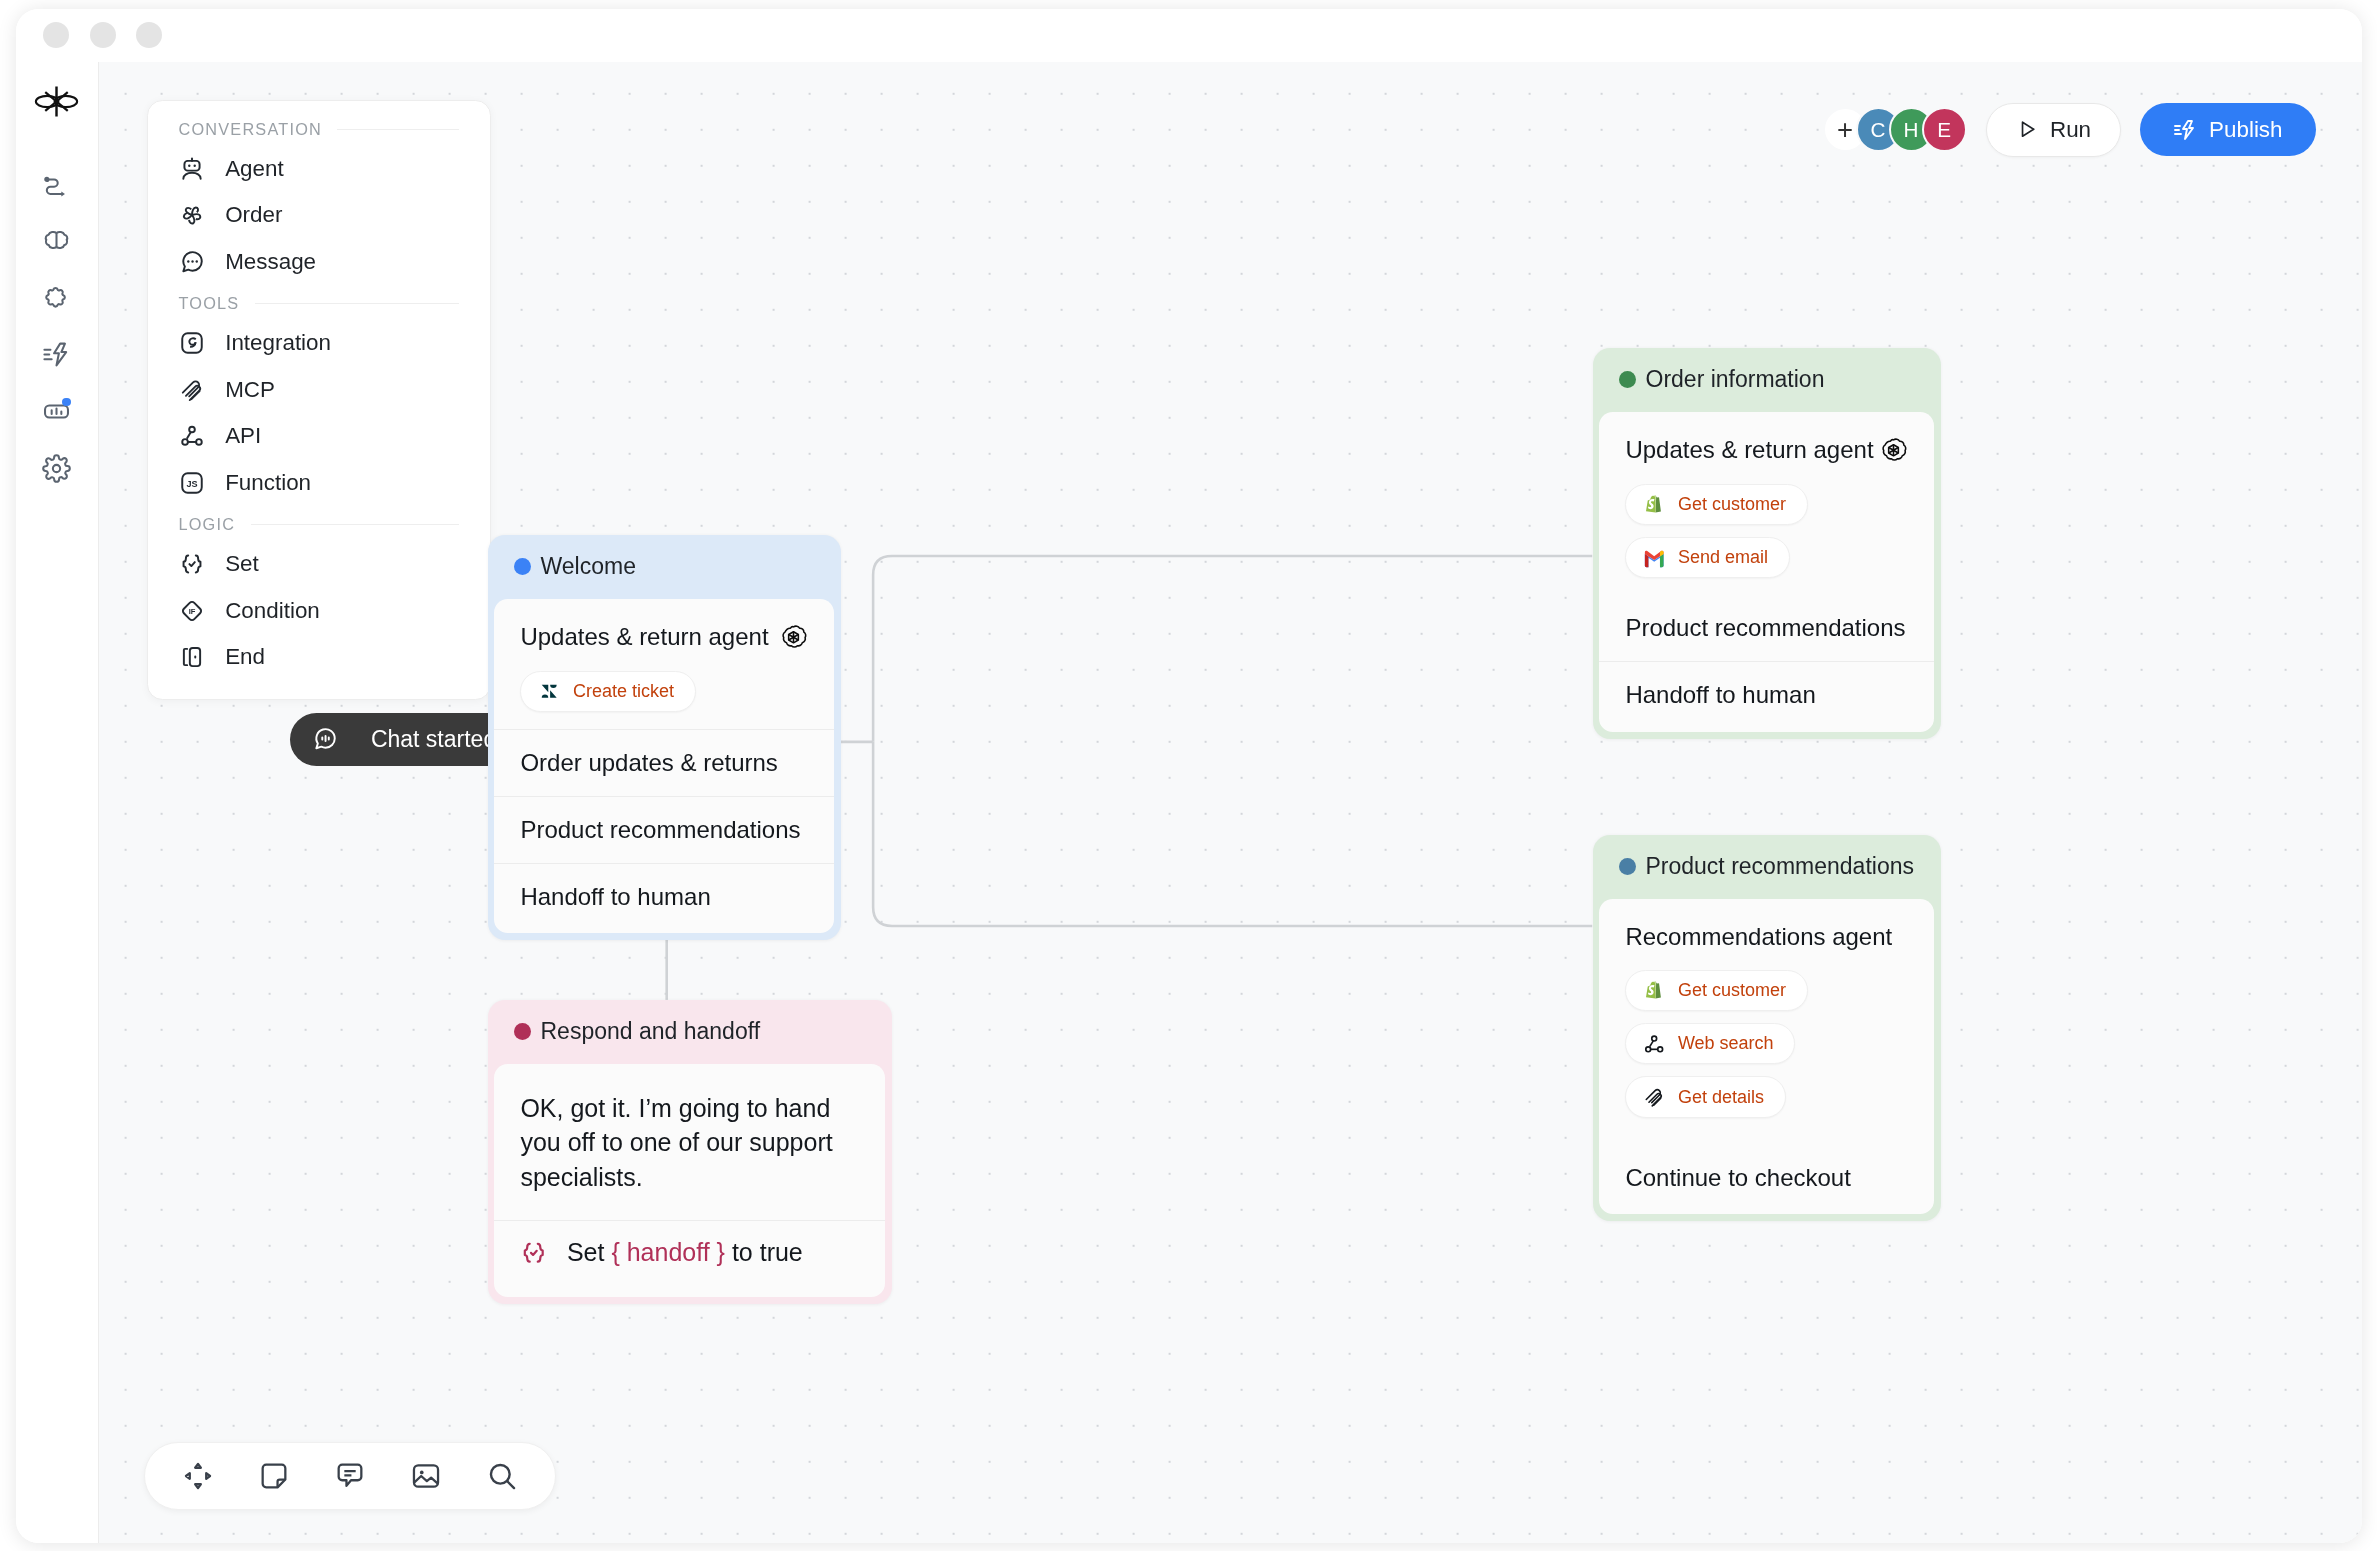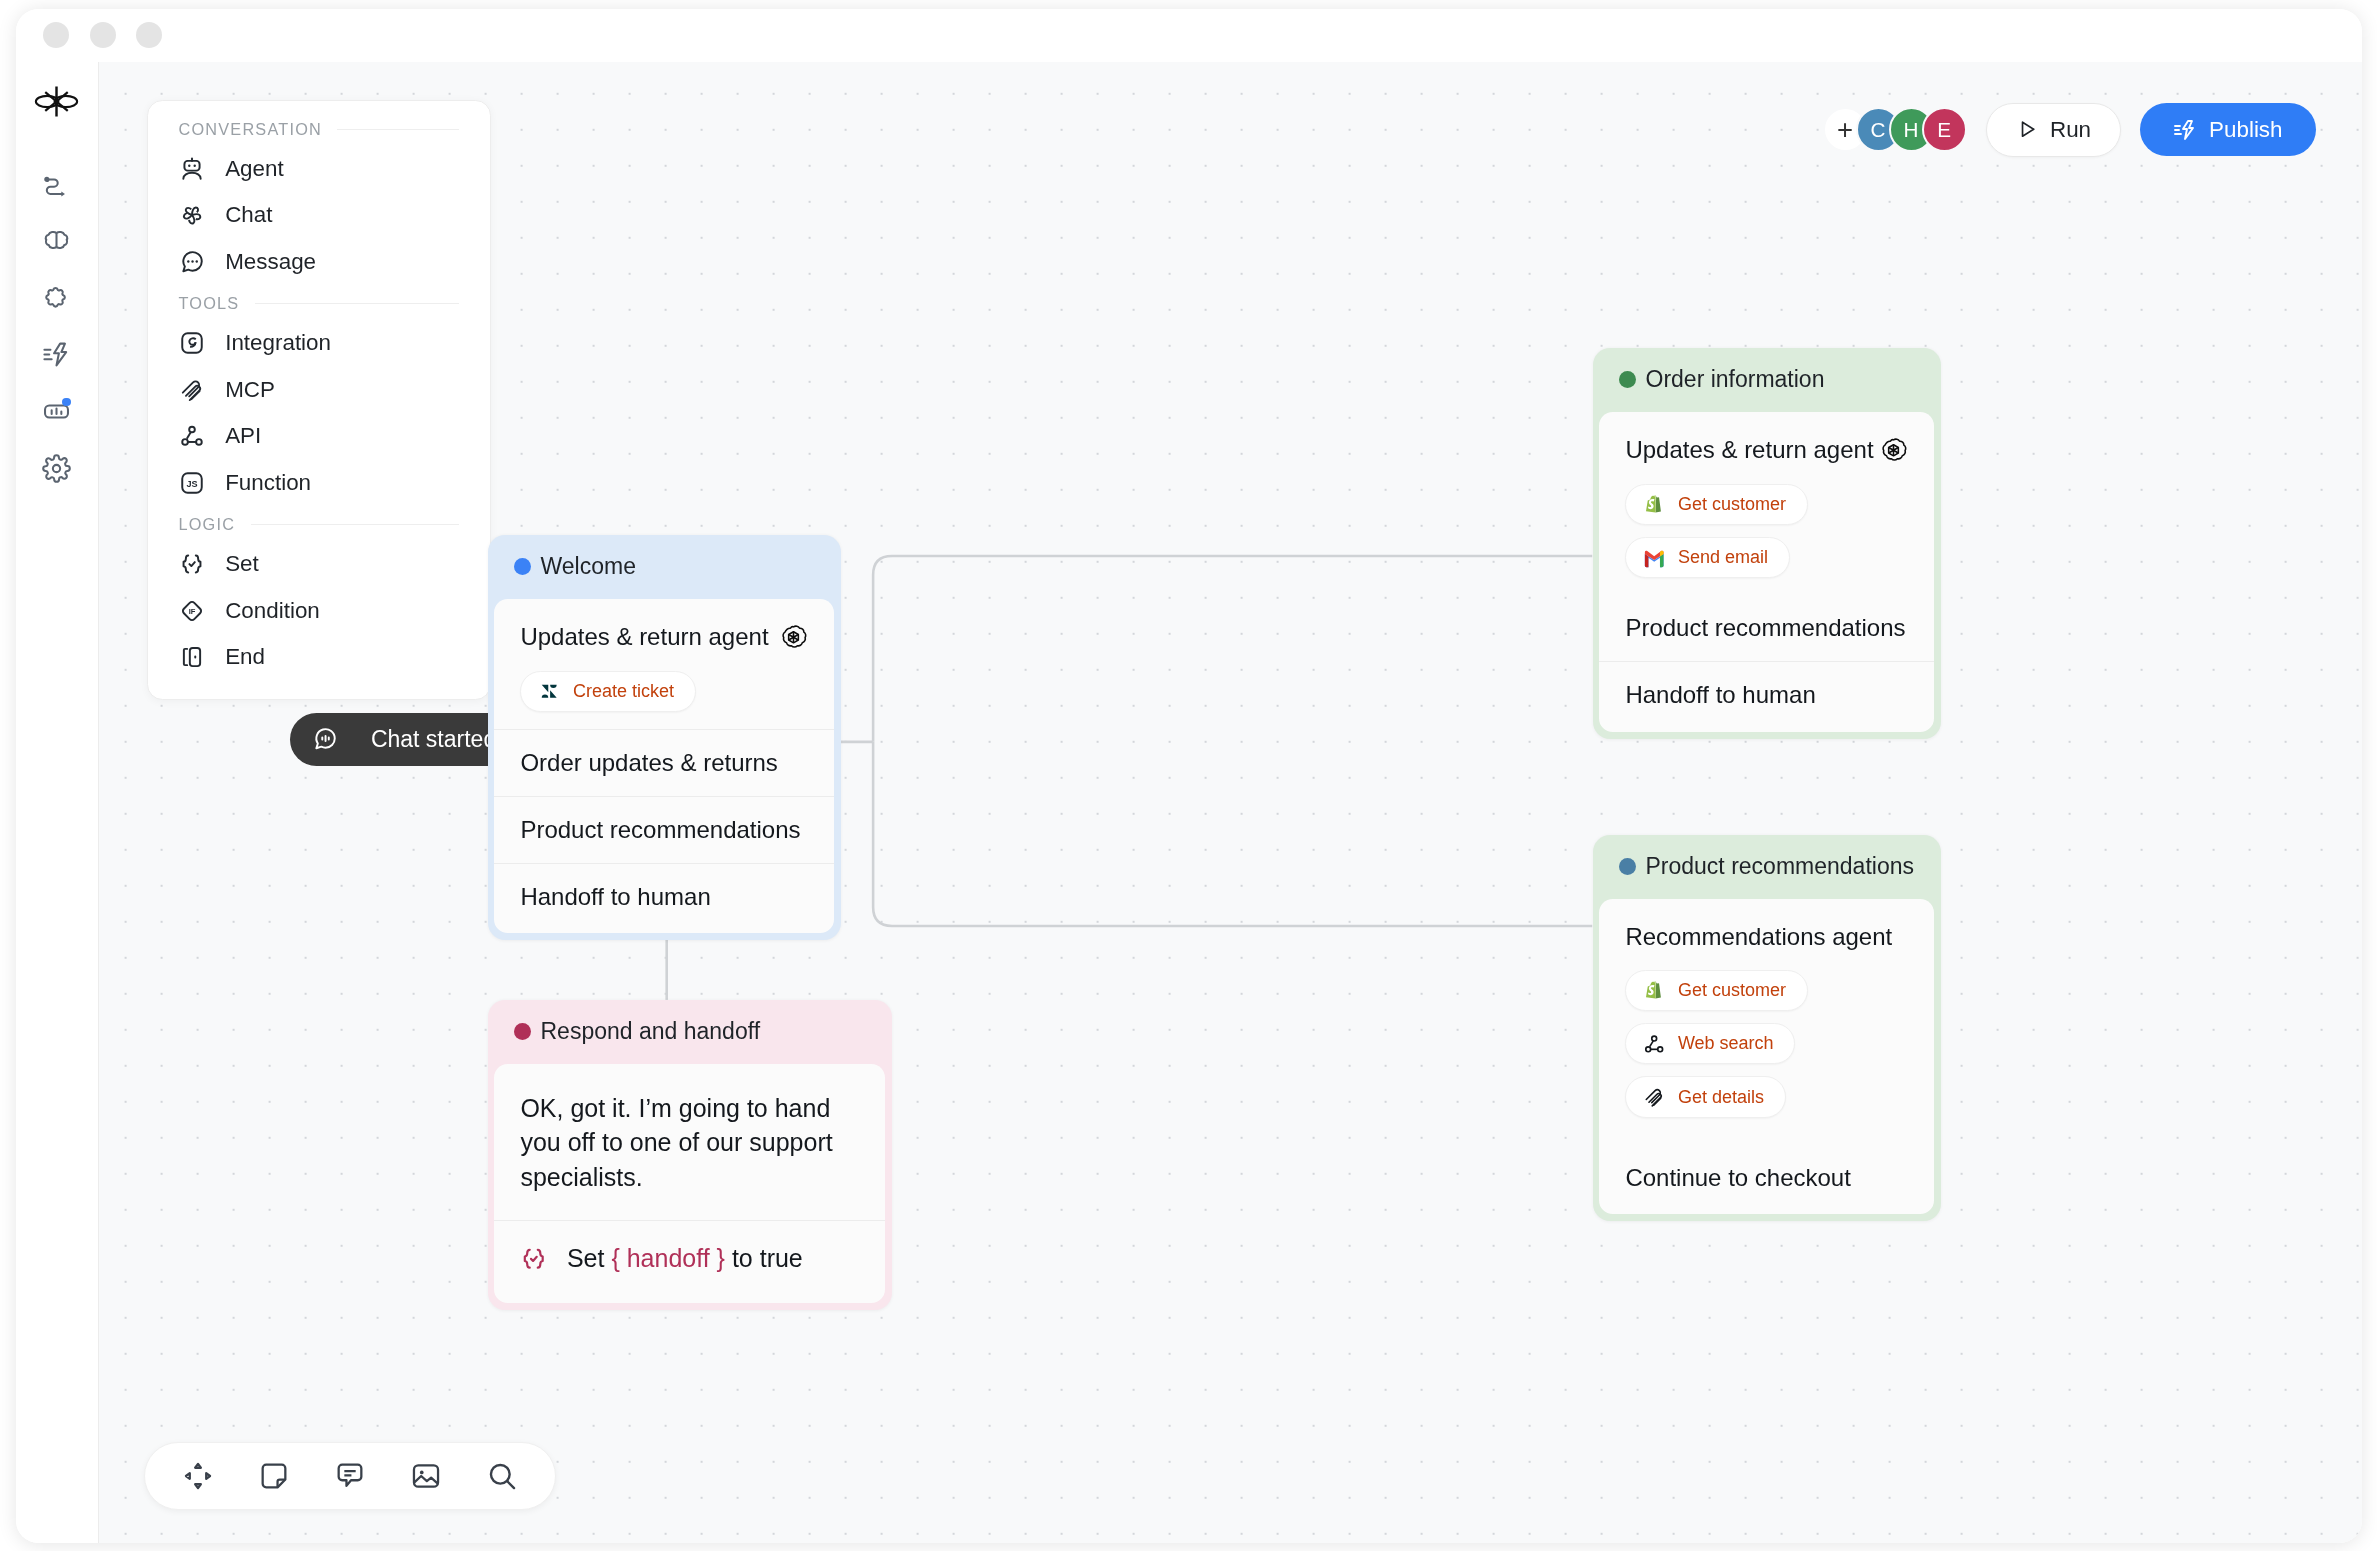--- a/index.html
+++ b/index.html
@@ -295,21 +295,21 @@
       <div class="pal-item">
         <span class="pal-icon">
           <svg width="26" height="26" viewBox="0 0 24 24" fill="none" stroke="currentColor" stroke-width="1.8" stroke-linejoin="round">
             <path d="M12 12c0-4 1.5-7 3.5-7s3 2.5 1 4.5"></path>
             <path d="M12 12c3.8-1.2 7-.8 7.6 1.1.6 1.9-1.6 3.4-4.1 2.6"></path>
             <path d="M12 12c2.4 3.1 2.9 6.3 1.3 7.5-1.6 1.2-3.8-.4-4-3"></path>
             <path d="M12 12c-2.4 3.1-5.5 4.1-6.9 2.7-1.4-1.4-.2-3.8 2.3-4.4"></path>
             <path d="M12 12c-3.8-1.2-6.3-3.2-5.7-5.1.6-1.9 3.3-2 5 0"></path>
           </svg>
         </span>
-        <span class="pal-item-label">Chat</span>
+        <span class="pal-item-label">Order</span>
       </div>
       <div class="pal-item">
         <span class="pal-icon">
           <svg width="26" height="26" viewBox="0 0 24 24" fill="none" stroke="currentColor" stroke-width="1.8" stroke-linejoin="round">
             <path d="M21 11.5a8.5 8.5 0 0 1-8.5 8.5c-1.4 0-2.7-.3-3.9-.9L4 20.5l1.4-4.4A8.5 8.5 0 1 1 21 11.5z"></path>
             <circle cx="8.6" cy="11.5" r="1.1" fill="currentColor" stroke="none"></circle>
             <circle cx="12.5" cy="11.5" r="1.1" fill="currentColor" stroke="none"></circle>
             <circle cx="16.4" cy="11.5" r="1.1" fill="currentColor" stroke="none"></circle>
           </svg>
         </span>
@@ -566,21 +566,21 @@
 
     <div class="node" style="left:389px; top:938px; width:404px; background:#f9e6ed;">
       <div class="node-header">
         <span class="node-dot" style="background:#b03058"></span>
         <span>Respond and handoff</span>
       </div>
       <div class="node-body">
         <div class="node-block" style="padding:24px 26px 26px 26px;">
           <div class="msg-text">OK, got it. I’m going to hand you off to one of our support specialists.</div>
         </div>
-        <div class="node-row" style="display:flex; align-items:center; gap:19px; padding:23px 26px 26px 26px;">
+        <div class="node-row" style="display:flex; align-items:center; gap:19px; padding:17px 26px 26px 26px;">
           <span class="pill-icon" style="width:27.5px;height:27.5px">
             <svg width="27.5" height="27.5" viewBox="0 0 24 24" fill="none" stroke="#b03058" stroke-width="1.9" stroke-linecap="round" stroke-linejoin="round">
               <path d="M8.5 4.2c-2 0-2.2 1.3-2.2 3.1 0 1.8-.7 2.5-2.1 2.7v4c1.4.2 2.1.9 2.1 2.7 0 1.8.2 3.1 2.2 3.1"></path>
               <path d="M15.5 4.2c2 0 2.2 1.3 2.2 3.1 0 1.8.7 2.5 2.1 2.7v4c-1.4.2-2.1.9-2.1 2.7 0 1.8-.2 3.1-2.2 3.1"></path>
               <path d="M9.6 12.1l1.8 1.8 3.2-3.6"></path>
             </svg>
           </span>
           <span style="font-size:25px; color:#14181d;">
             <span>Set</span>
             <span style="color:#b03058;">{ handoff }</span>

